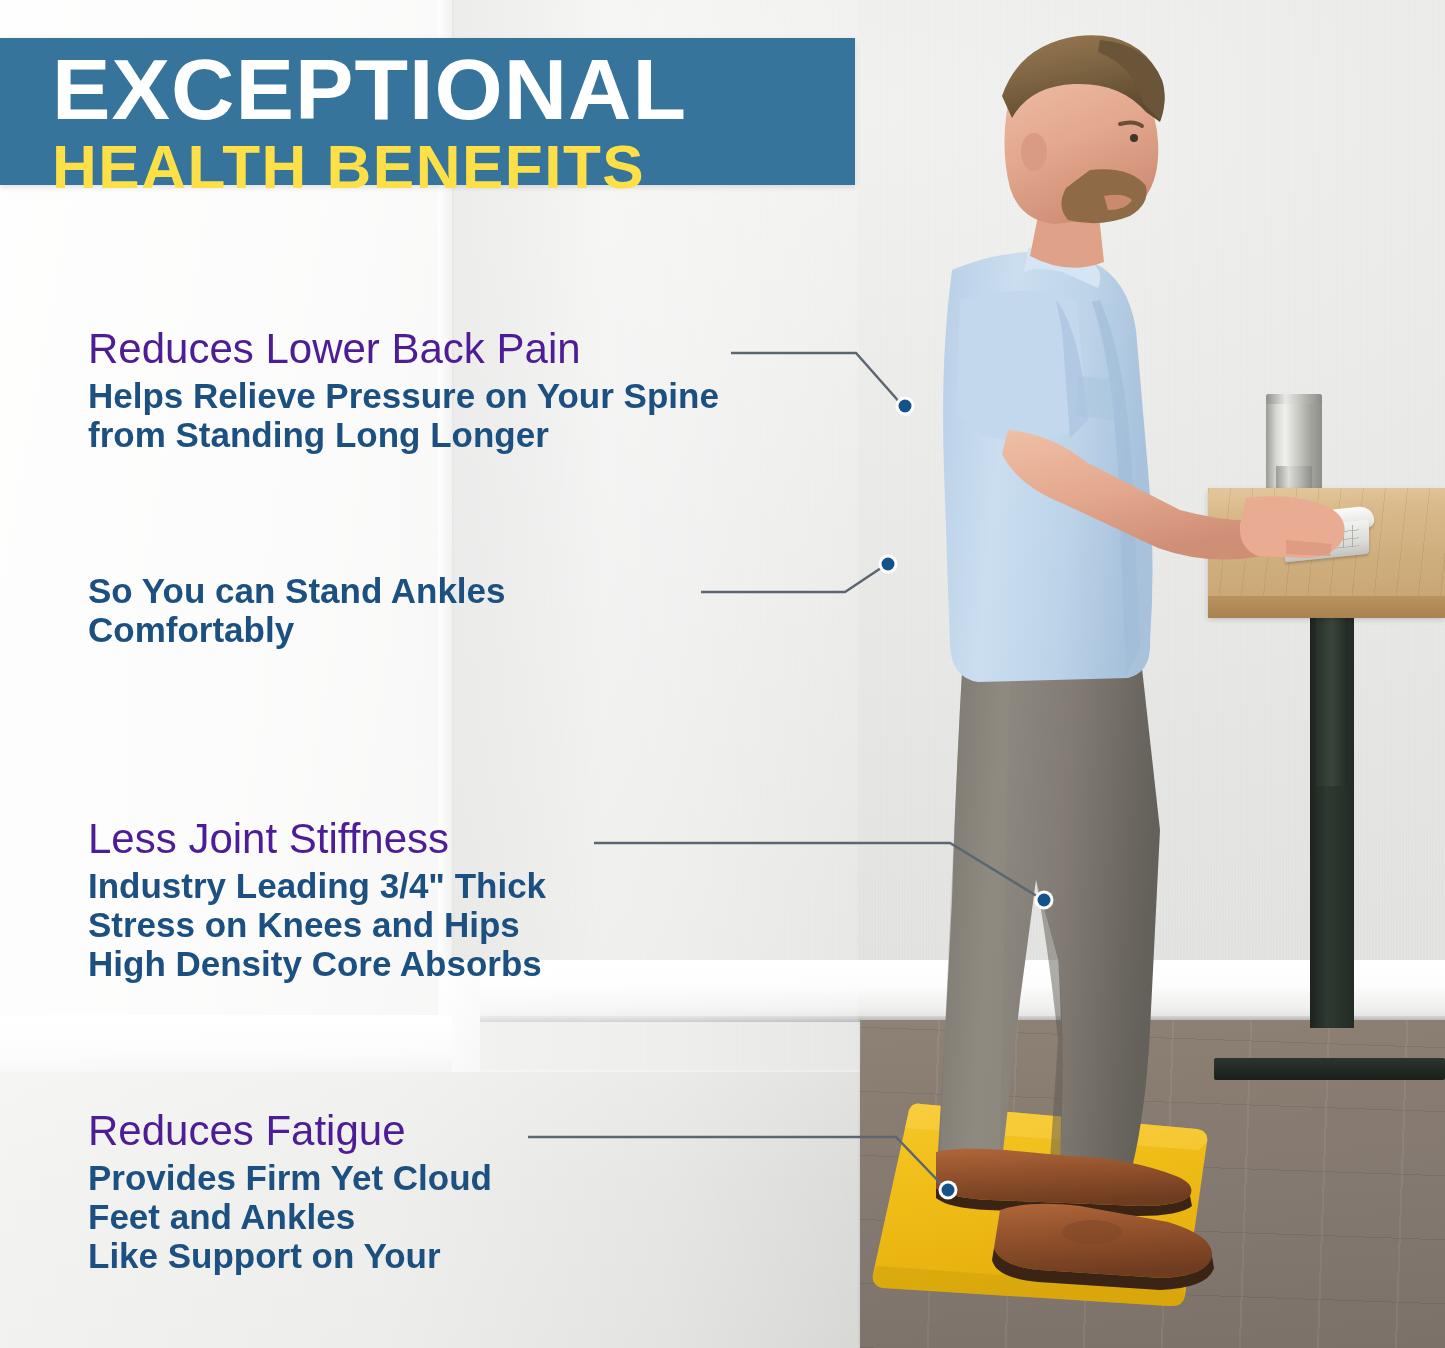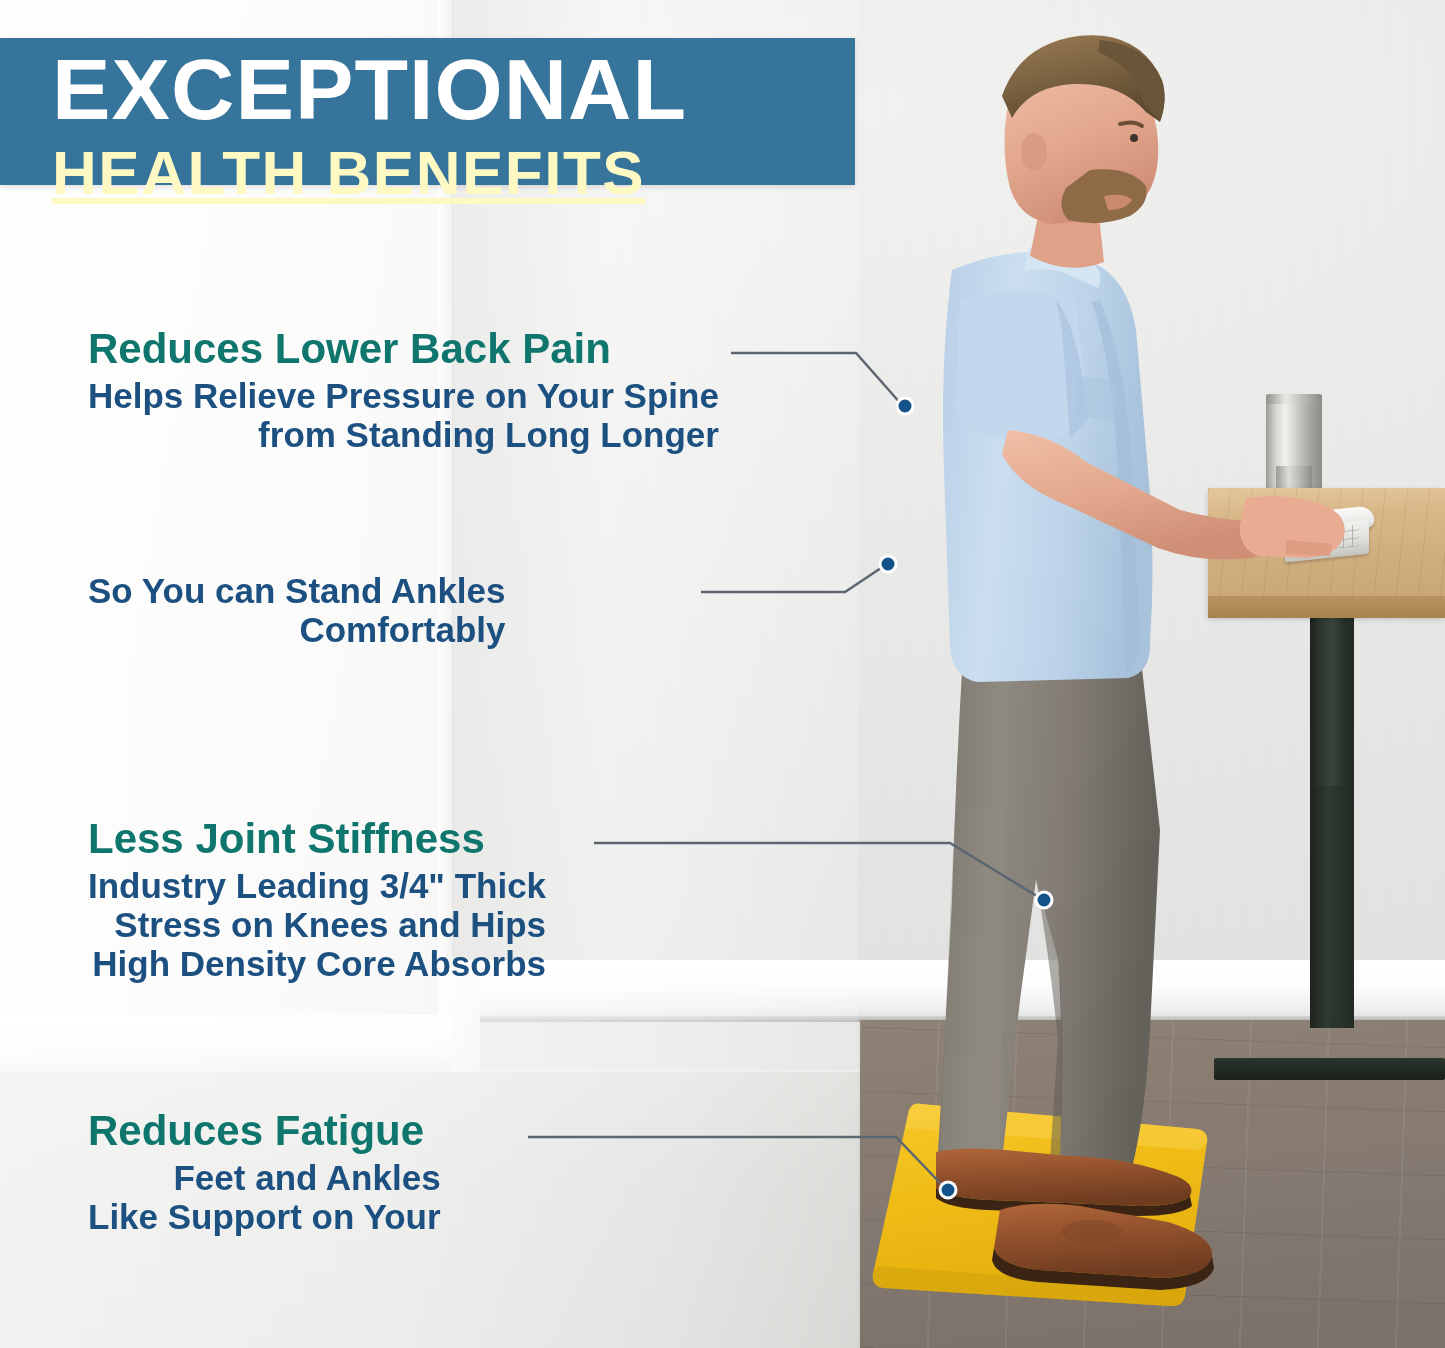--- a/index.html
+++ b/index.html
@@ -174,37 +174,35 @@
     box-shadow:0 2px 6px rgba(0,0,0,.12);
   }
   .banner-l1 {
     font-weight:bold; font-size:86px; line-height:1.0; letter-spacing:1px;
     color:#ffffff; white-space:nowrap;
     font-family:"Liberation Sans", sans-serif;
     transform:scaleX(1.02); transform-origin:left center;
   }
   .banner-l2 {
     font-weight:bold; font-size:62px; line-height:1.0; letter-spacing:1.5px;
-    color:#fef9c3; white-space:nowrap; margin-top:10px;
+    color:#fde047; white-space:nowrap; margin-top:4px;
     font-family:"Liberation Sans", sans-serif;
-    text-decoration:underline;
   }
 
   
   .benefit { position:absolute; }
   .benefit-title {
-    font-weight:bold; font-size:42px; line-height:1.0;
-    color:#0f766e; white-space:nowrap;
+    font-weight:normal; font-size:42px; line-height:1.0;
+    color:#4c1d95; white-space:nowrap;
     font-family:"Liberation Sans", sans-serif;
   }
   .benefit-sub {
     font-weight:bold; font-size:35px; line-height:1.12;
     color:#1c5080; white-space:nowrap; margin-top:6px;
     font-family:"Liberation Sans", sans-serif;
-    text-align:right;
   }
   .benefit-sub div { white-space:nowrap; }
 
   #benefit-1 { left:88px; top:328px; }
   #benefit-2 { left:88px; top:565px; }
   #benefit-3 { left:88px; top:818px; }
   #benefit-4 { left:88px; top:1110px; }
 
   
   .leaders { position:absolute; inset:0; pointer-events:none; }
@@ -398,18 +396,19 @@
     <div class="benefit-sub">
       <div>Industry Leading 3/4" Thick</div>
       <div>Stress on Knees and Hips</div>
       <div>High Density Core Absorbs</div>
     </div>
   </div>
 
   <div class="benefit" id="benefit-4">
     <div class="benefit-title">Reduces Fatigue</div>
     <div class="benefit-sub">
+      <div>Provides Firm Yet Cloud</div>
       <div>Feet and Ankles</div>
       <div>Like Support on Your</div>
     </div>
   </div>
 
 </div>
 
 </body></html>

